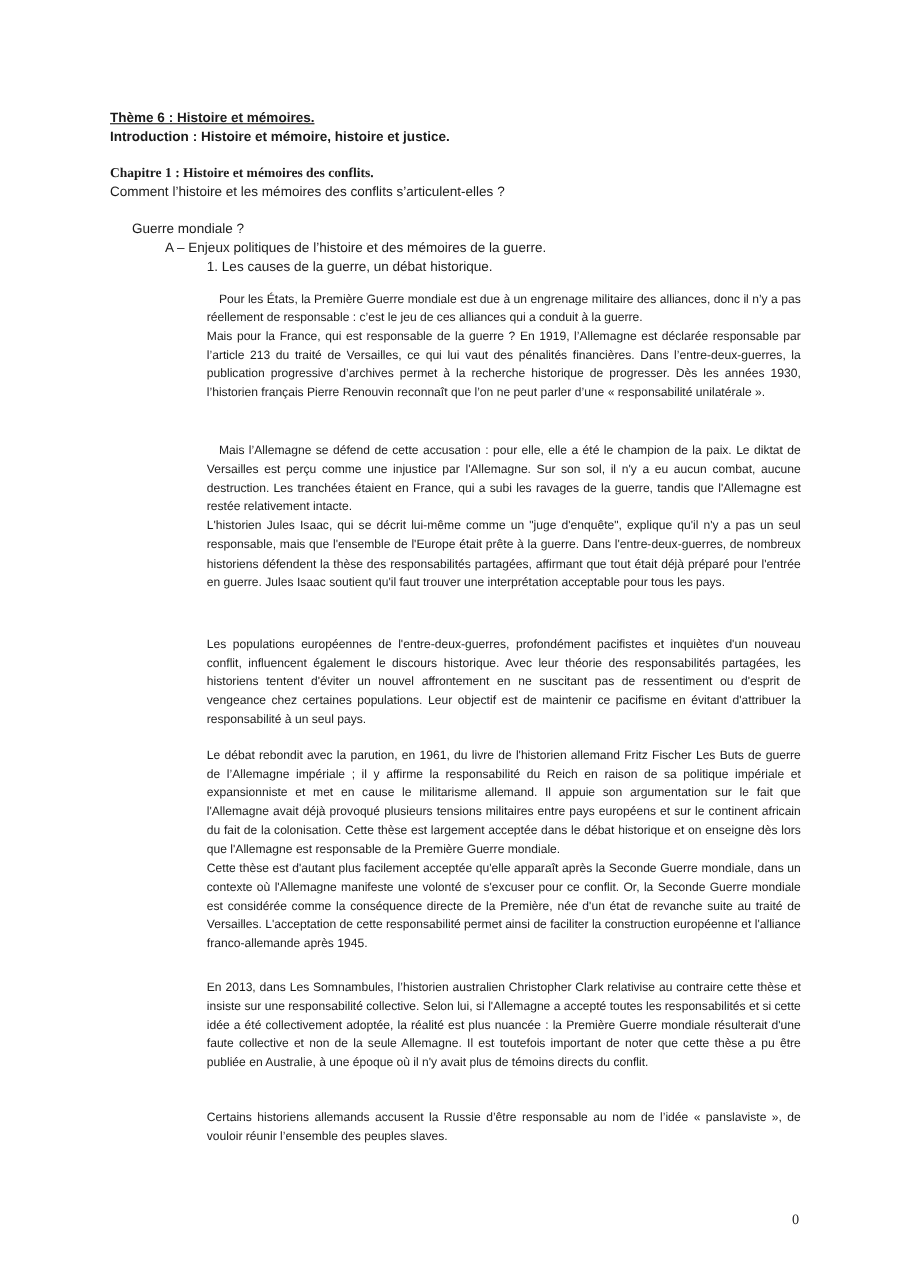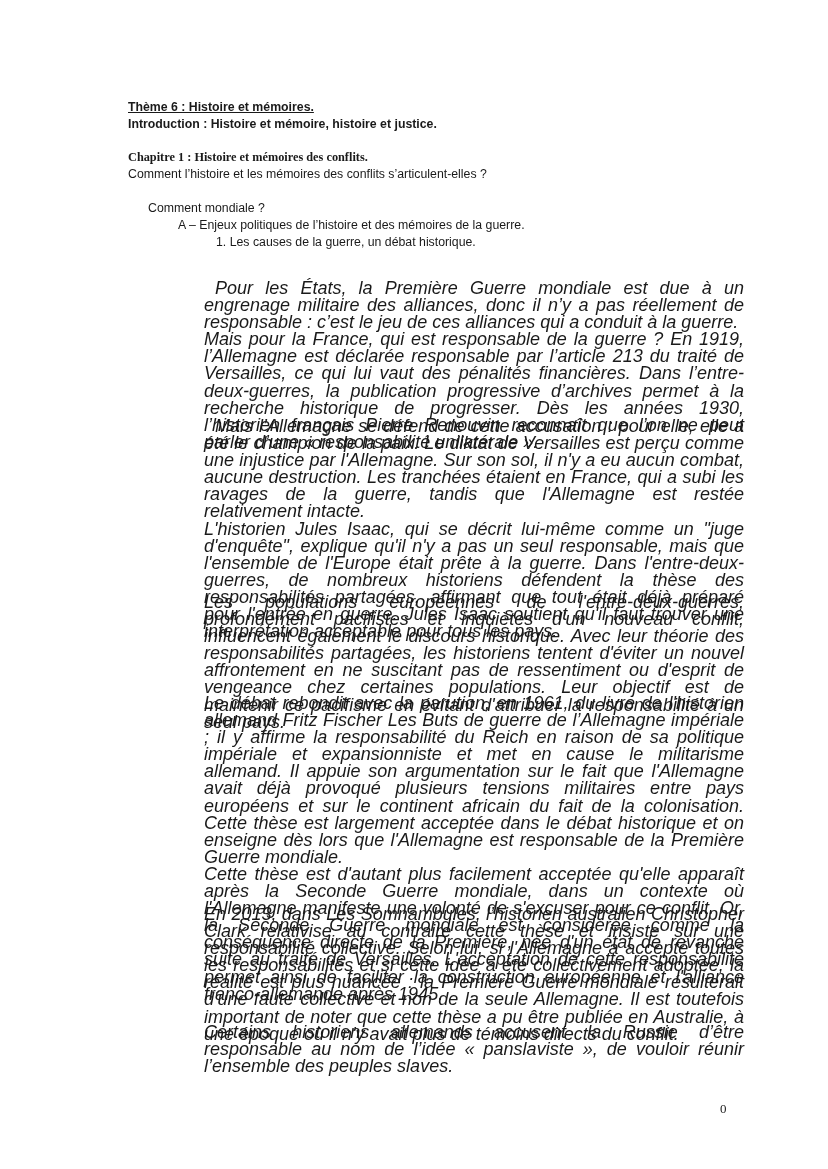--- a/index.html
+++ b/index.html
@@ -20,33 +20,31 @@
     left: 0; top: 0;
     width: 828px;
     height: 1169px;
     background: #ffffff;
   }
   .line {
     position: absolute;
     font-size: 12.3px;
     line-height: 17px;
     white-space: nowrap;
-    margin-left: 28px;
   }
   .bold { font-weight: bold; }
   .underline { text-decoration: underline; }
   .para {
     position: absolute;
     left: 188px;
     width: 540px;
-    font-size: 18px;
+    font-size: 11px;
     line-height: 17.1px;
     text-align: justify;
-    margin: 16px;
-    font-style: italic;
+    margin: 0;
   }
   .para p {
     margin: 0;
     text-align: justify;
   }
   .indent-first { text-indent: 11px; }
   .page-number {
     position: absolute;
     left: 720px;
     top: 1101px;
@@ -62,21 +60,21 @@
 
   <div class="line bold underline" style="left:100px; top:99px;">Thème 6 : Histoire et mémoires.</div>
 
   <div class="line bold" style="left:100px; top:116px;text-align:center;">Introduction : Histoire et mémoire, histoire et justice.</div>
 
   <div class="line bold" style="left:100px; top:149px;font-family:Liberation Serif, serif;">Chapitre 1 : Histoire et mémoires des conflits.</div>
 
   <div class="line" style="left:100px; top:166px;text-align:center;">Comment l’histoire et les mémoires des conflits s’articulent-elles ?</div>
 
 
-  <div class="line" style="left:120px; top:200px;">Comment mondiale ?</div>
+  <div class="line" style="left:120px; top:200px;">Guerre mondiale ?</div>
 
   <div class="line" style="left:150px; top:217px;">A – Enjeux politiques de l’histoire et des mémoires de la guerre.</div>
 
   <div class="line" style="left:188px; top:234px;">1. Les causes de la guerre, un débat historique.</div>
 
   <div class="para" style="top:264px;">
     <p class="indent-first">Pour les États, la Première Guerre mondiale est due à un engrenage militaire des alliances, donc il n’y a pas réellement de responsable : c’est le jeu de ces alliances qui a conduit à la guerre.</p>
     <p>Mais pour la France, qui est responsable de la guerre ? En 1919, l’Allemagne est déclarée responsable par l’article 213 du traité de Versailles, ce qui lui vaut des pénalités financières. Dans l’entre-deux-guerres, la publication progressive d’archives permet à la recherche historique de progresser. Dès les années 1930, l’historien français Pierre Renouvin reconnaît que l’on ne peut parler d’une « responsabilité unilatérale ».</p>
   </div>
 

